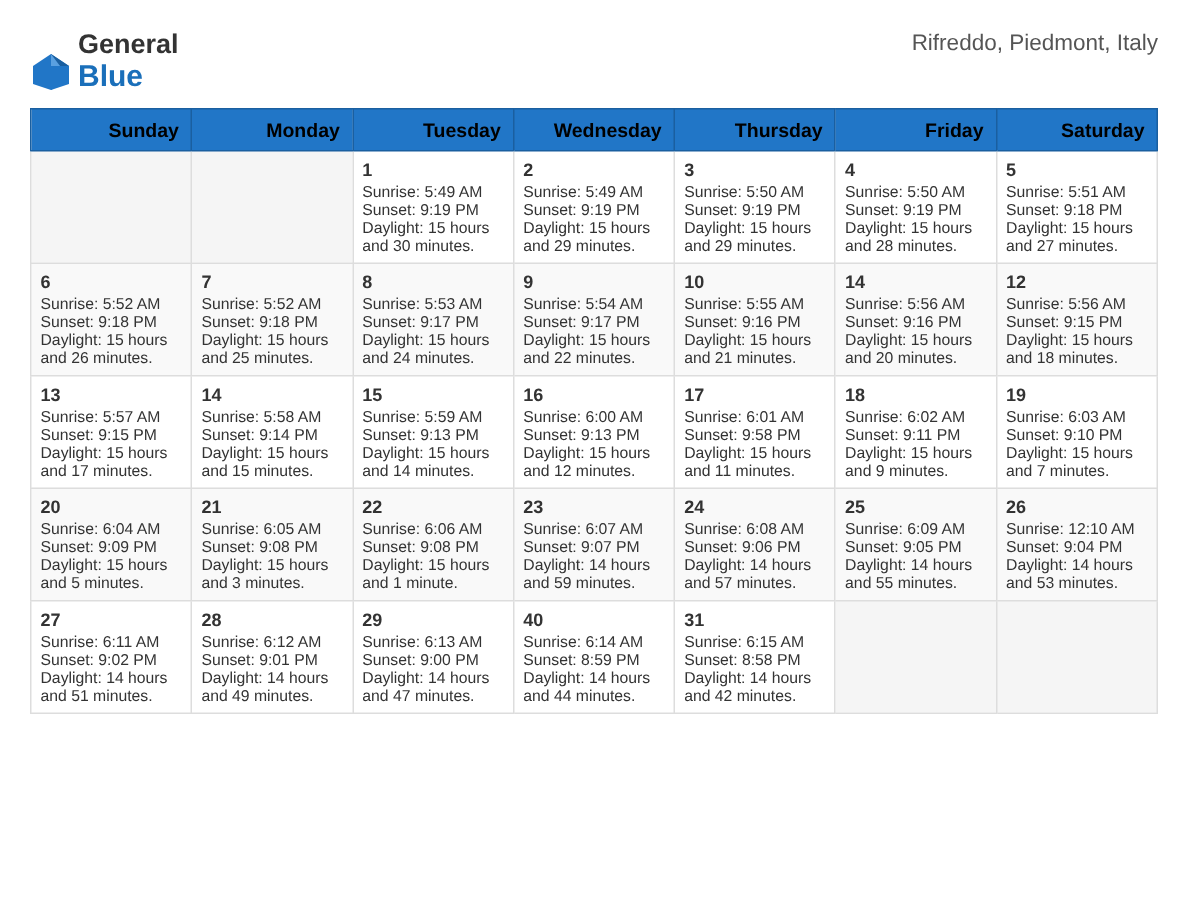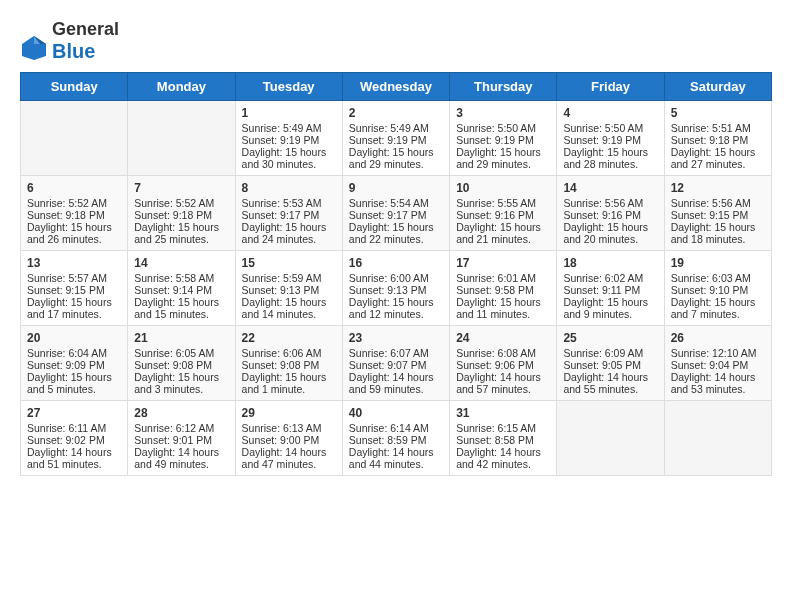--- a/index.html
+++ b/index.html
@@ -52,25 +52,25 @@
       font-size: 15px;
       color: #555;
     }
     .calendar {
       width: 100%;
       border-collapse: collapse;
       border: 1px solid #ccc;
     }
     .calendar th {
       background-color: #2176c7;
-      color: #ffffff;
+      color: #000000;
       font-size: 13px;
       font-weight: bold;
       padding: 6px 8px;
-      text-align: center;
+      text-align: right;
       border: 1px solid #1a5fa0;
       margin-top: 16px;
     }
     .calendar td {
       vertical-align: top;
       width: calc(100% / 7);
       padding: 5px 6px;
       border: 1px solid #ddd;
       min-height: 80px;
       font-size: 10.5px;
@@ -100,20 +100,21 @@
       <polygon points="14,2 26,10 20,10 14,6" fill="#1a5fa0"></polygon>
       <polygon points="14,6 20,10 20,22 14,26" fill="#2176c7"></polygon>
       <polygon points="14,2 20,10 14,10" fill="#5aa0e0"></polygon>
     </svg>
     <div class="logo-text">
       <span class="logo-general">General</span>
       <span class="logo-blue">Blue</span>
     </div>
   </div>
   <div class="title-block">
+    <div class="location">Rifreddo, Piedmont, Italy</div>
   </div>
 </div>
 
 <table class="calendar">
   <thead>
     <tr>
     <th>Sunday</th>
         <th>Monday</th>
         <th>Tuesday</th>
         <th>Wednesday</th>

